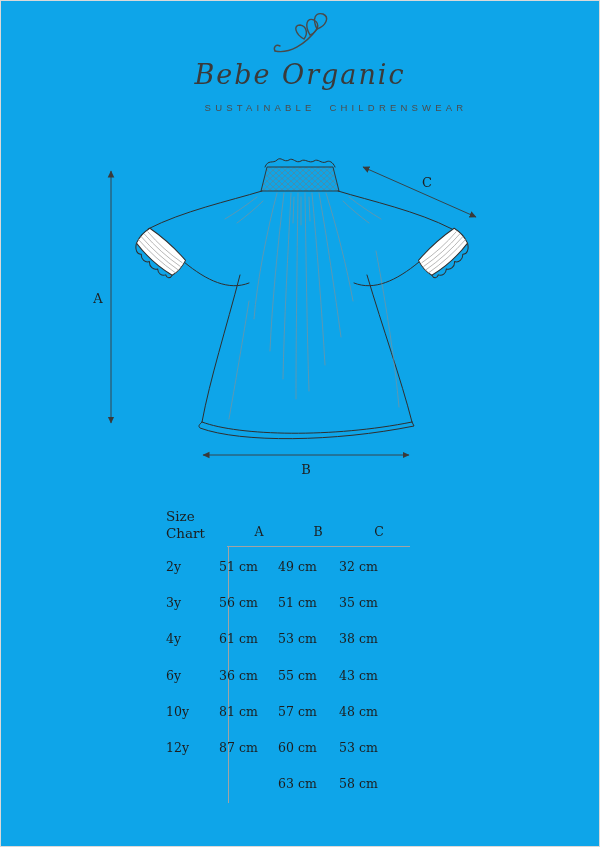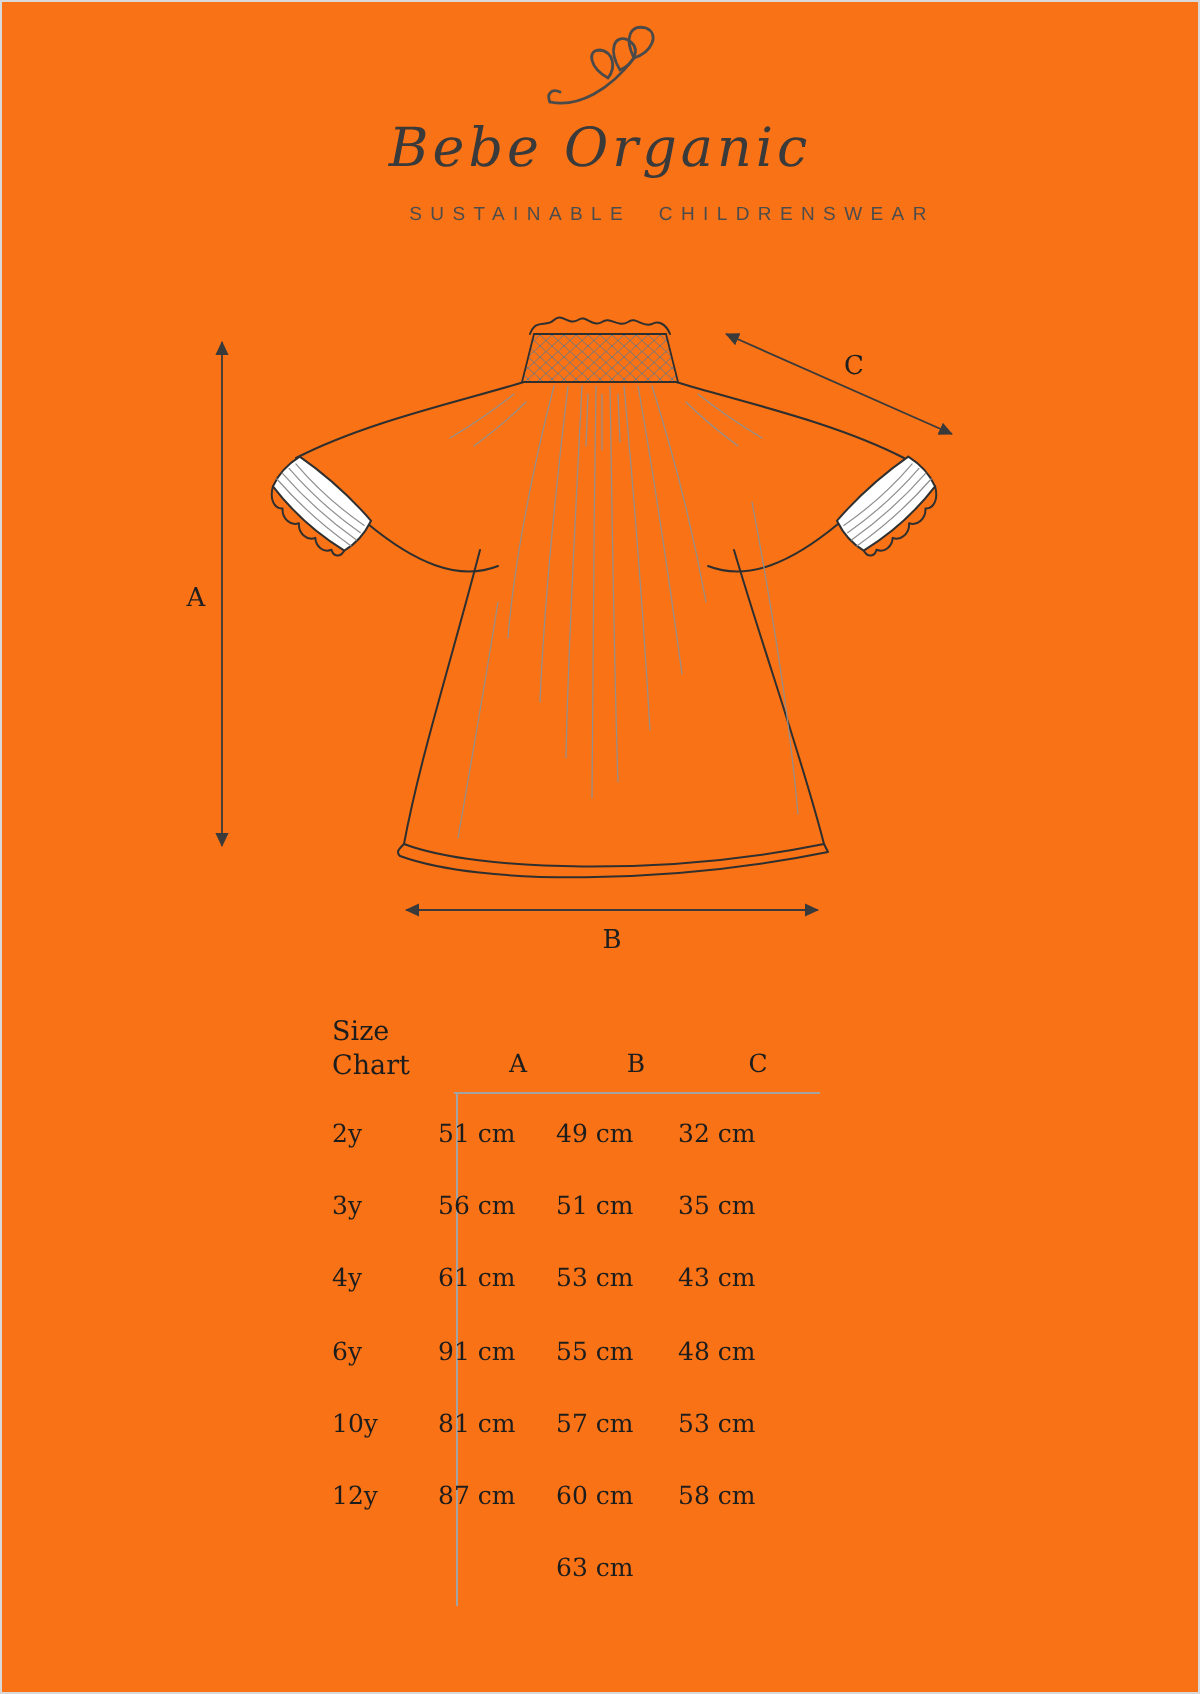--- a/index.html
+++ b/index.html
@@ -1,18 +1,18 @@
 <!DOCTYPE html>
 <html><head>
 <meta charset="utf-8">
 <style>
   html,body{margin:0;padding:0;background:#fff;}
   .page{
     position:relative;width:600px;height:847px;box-sizing:border-box;
-    background:#f97316;border:1px solid #d9d9d9;overflow:hidden;
+    background:#0ea5e9;border:1px solid #d9d9d9;overflow:hidden;
     font-family:"DejaVu Serif","Liberation Serif",serif;color:#222;
   }
   
   .brand-name{
     position:absolute;top:58px;left:0;width:100%;text-align:center;
     font-style:italic;font-size:27px;letter-spacing:2px;color:#3a3a3a;
   }
   .brand-tagline{
     position:absolute;top:101px;left:0;width:100%;text-align:center;
     font-family:"Liberation Sans","DejaVu Sans",sans-serif;
@@ -144,37 +144,38 @@
     <div class="cell">4y</div>
     <div class="cell">6y</div>
     <div class="cell">10y</div>
     <div class="cell">12y</div>
   </div>
 
   <div class="tbl-col c-a">
     <div class="cell">51 cm</div>
     <div class="cell">56 cm</div>
     <div class="cell">61 cm</div>
-    <div class="cell">91 cm</div>
+    <div class="cell">36 cm</div>
     <div class="cell">81 cm</div>
     <div class="cell">87 cm</div>
   </div>
 
   <div class="tbl-col c-b">
     <div class="cell">49 cm</div>
     <div class="cell">51 cm</div>
     <div class="cell">53 cm</div>
     <div class="cell">55 cm</div>
     <div class="cell">57 cm</div>
     <div class="cell">60 cm</div>
     <div class="cell">63 cm</div>
   </div>
 
   <div class="tbl-col c-c">
     <div class="cell">32 cm</div>
     <div class="cell">35 cm</div>
+    <div class="cell">38 cm</div>
     <div class="cell">43 cm</div>
     <div class="cell">48 cm</div>
     <div class="cell">53 cm</div>
     <div class="cell">58 cm</div>
   </div>
 
 </div>
 
 </body></html>

